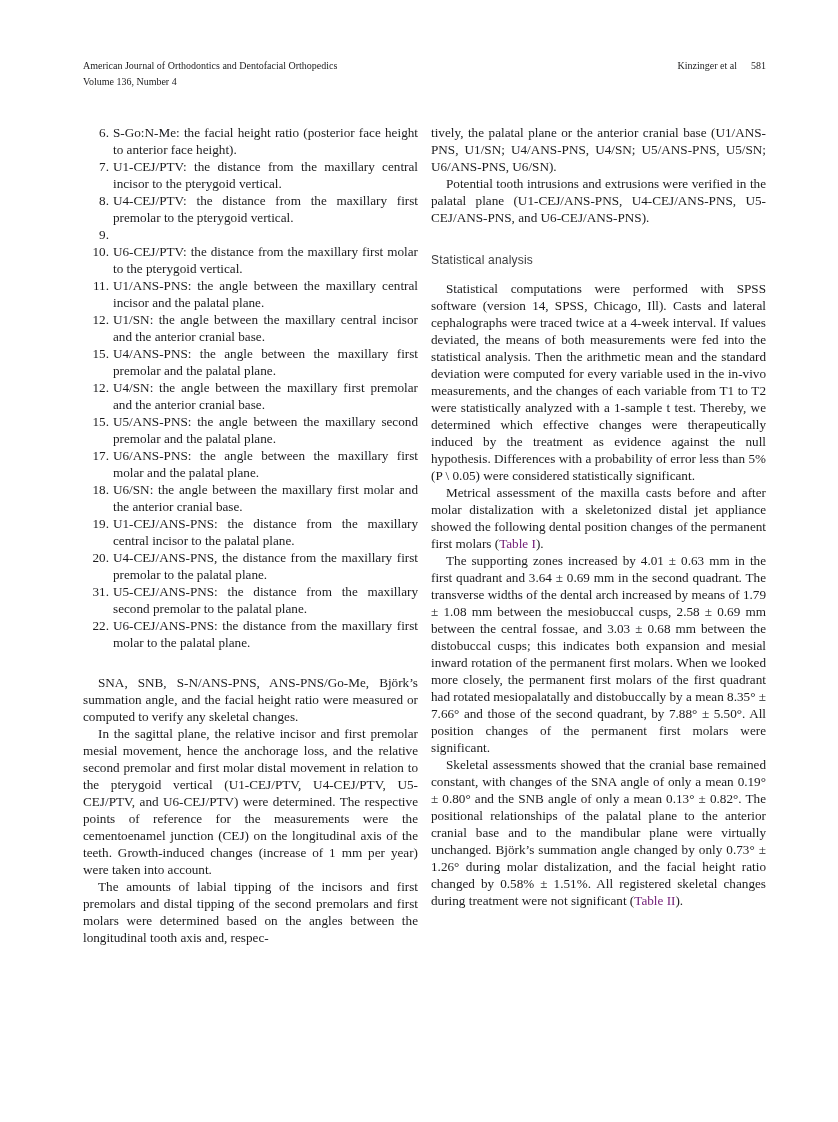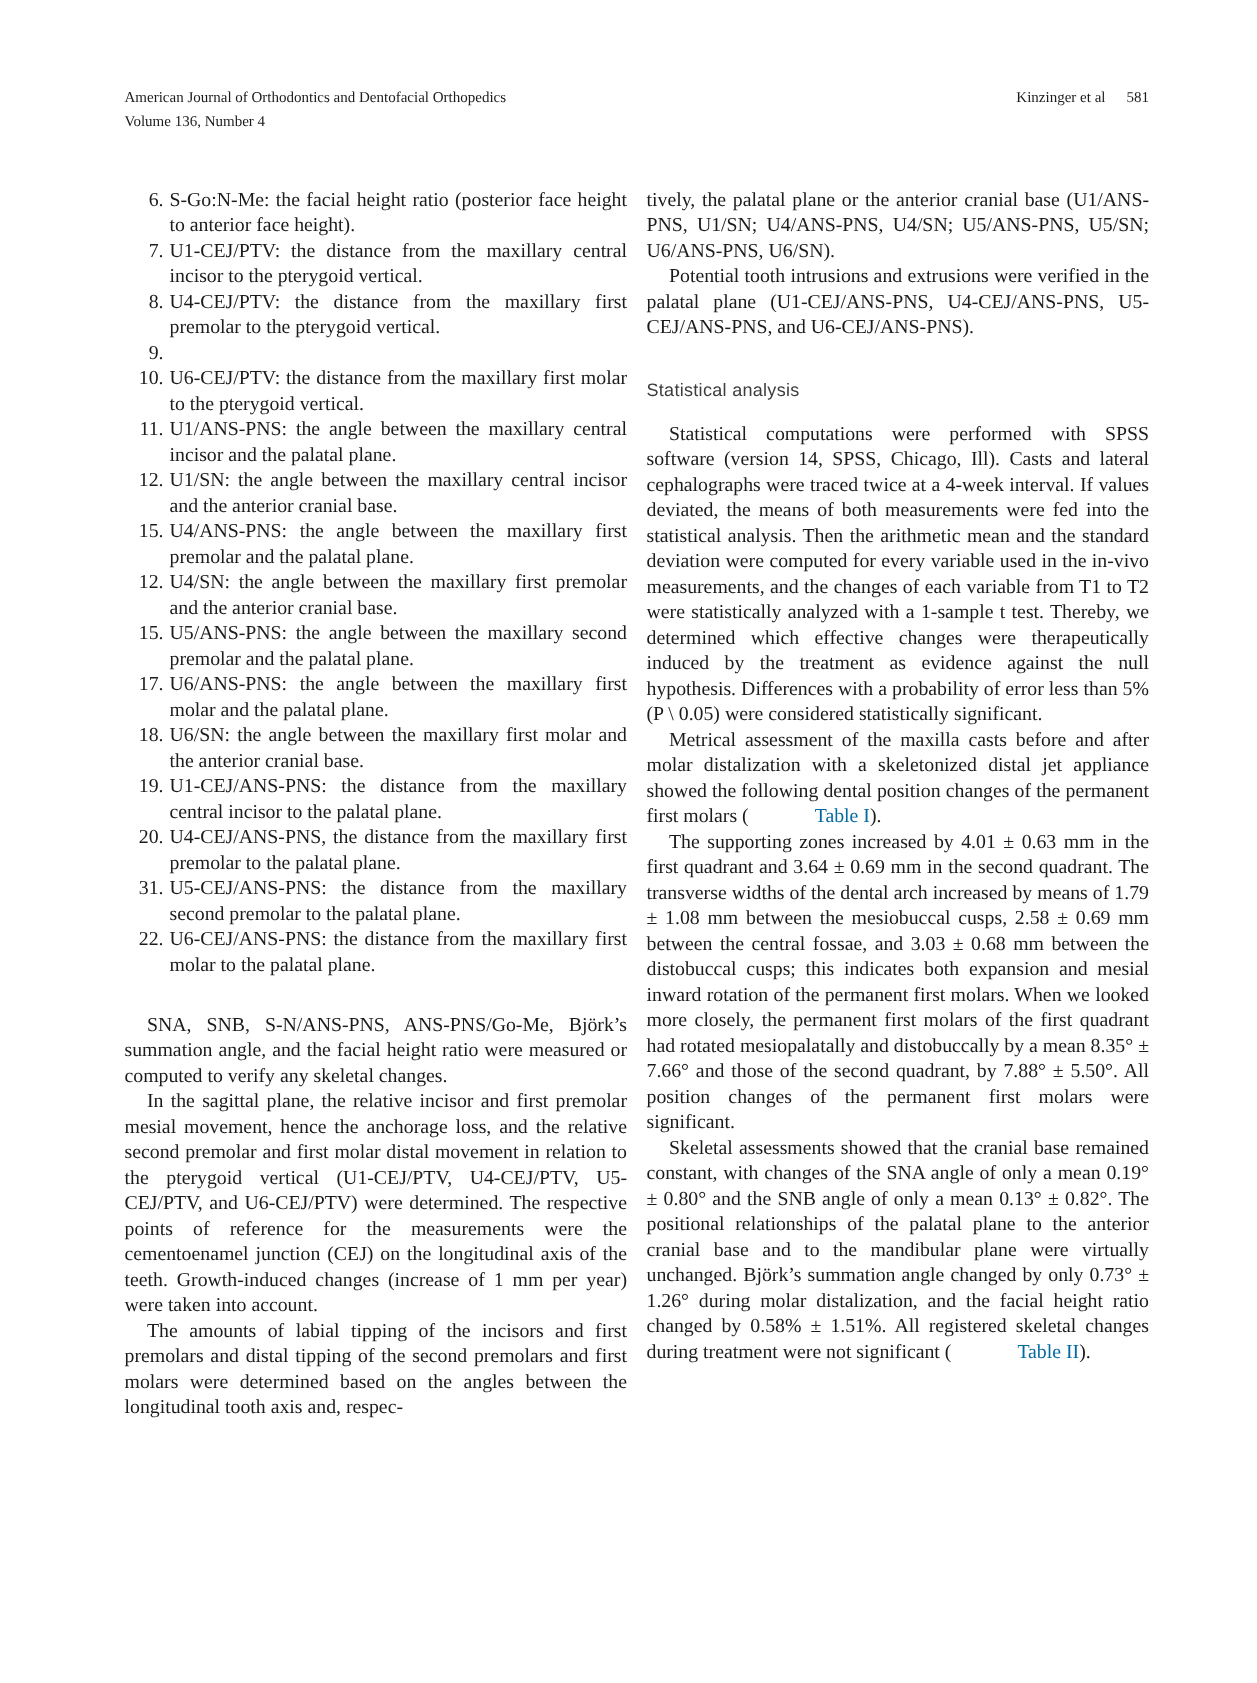--- a/index.html
+++ b/index.html
@@ -60,24 +60,23 @@
     font-size: 12px;
     font-weight: 400;
     color: #3d3d3f;
     letter-spacing: 0.2px;
     text-align: left;
     text-indent: 0;
     margin-top: 26px;
     margin-bottom: 11px;
   }
   .tbl-link {
-    color: #0369a1;
+    color: #701a75;
     text-decoration: none;
     cursor: pointer;
-    margin-left: 44px;
   }
 </style>
 </head>
 <body>
 
 <div class="page">
   <div class="inner">
 
     <div class="running-head">
       <div class="rh-left">

